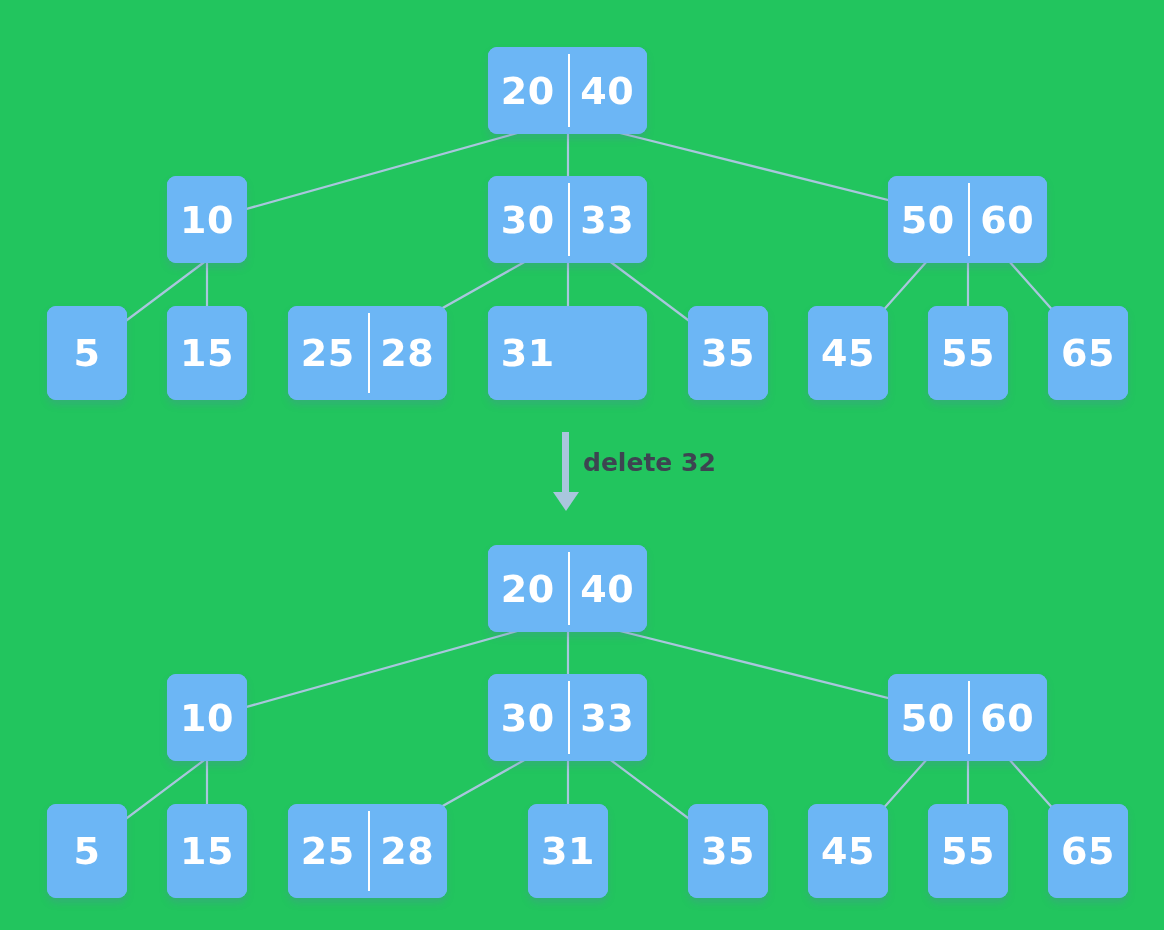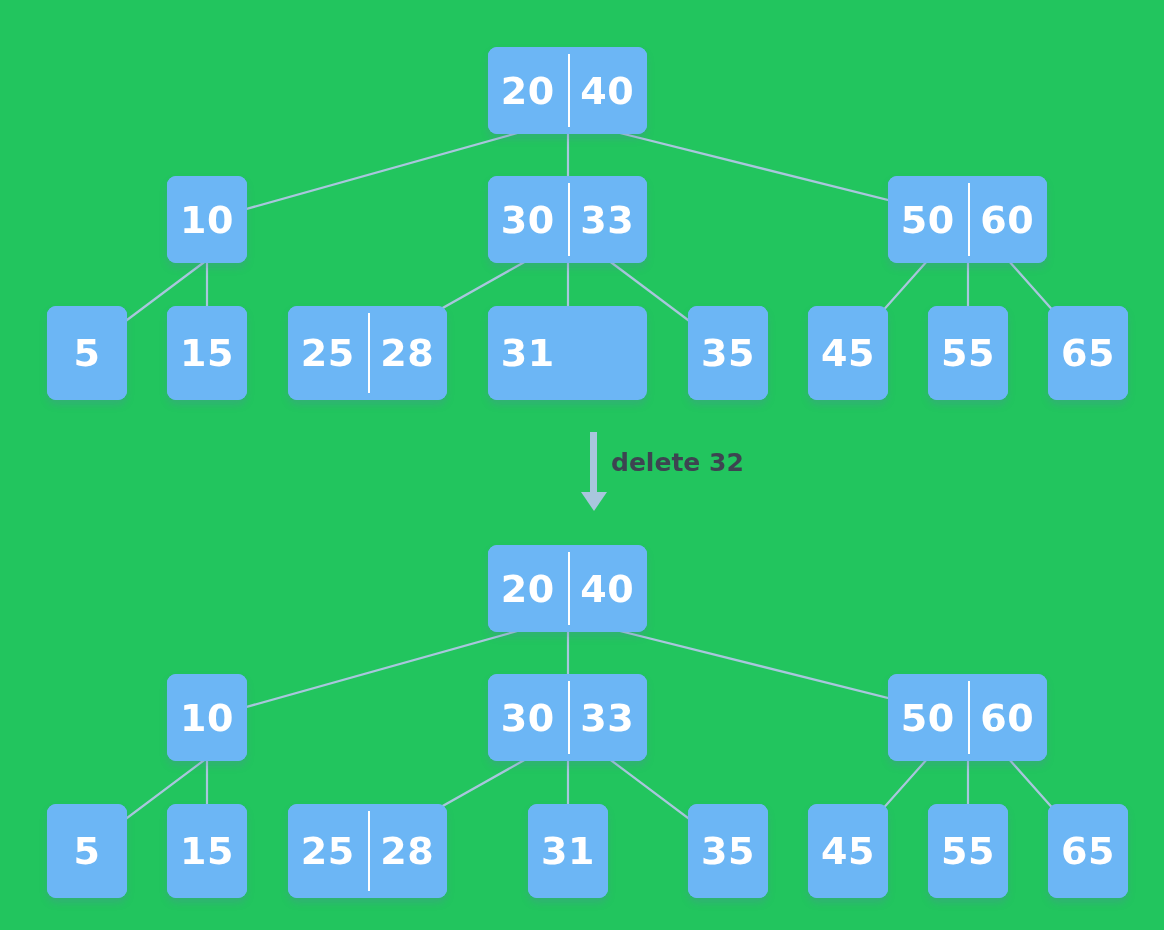--- a/index.html
+++ b/index.html
@@ -200,20 +200,20 @@
         <div class="cell solo" style="width: 80px;">45</div>
       </div>
       <div class="node" style="left: 928px; top: 804px; width: 80px; height: 94px;">
         <div class="cell solo" style="width: 80px;">55</div>
       </div>
       <div class="node" style="left: 1048px; top: 804px; width: 80px; height: 94px;">
         <div class="cell solo" style="width: 80px;">65</div>
       </div>
     </div>
 
-  <div id="transition" style="left: 590px; top: 432px; text-align: right;">
+  <div id="transition" style="left: 562px; top: 432px; text-align: right;">
     <div class="arrow-shaft">
       <div class="arrow-head"></div>
     </div>
     <div class="arrow-caption">delete 32</div>
   </div>
 
 </div>
 
 </body></html>

